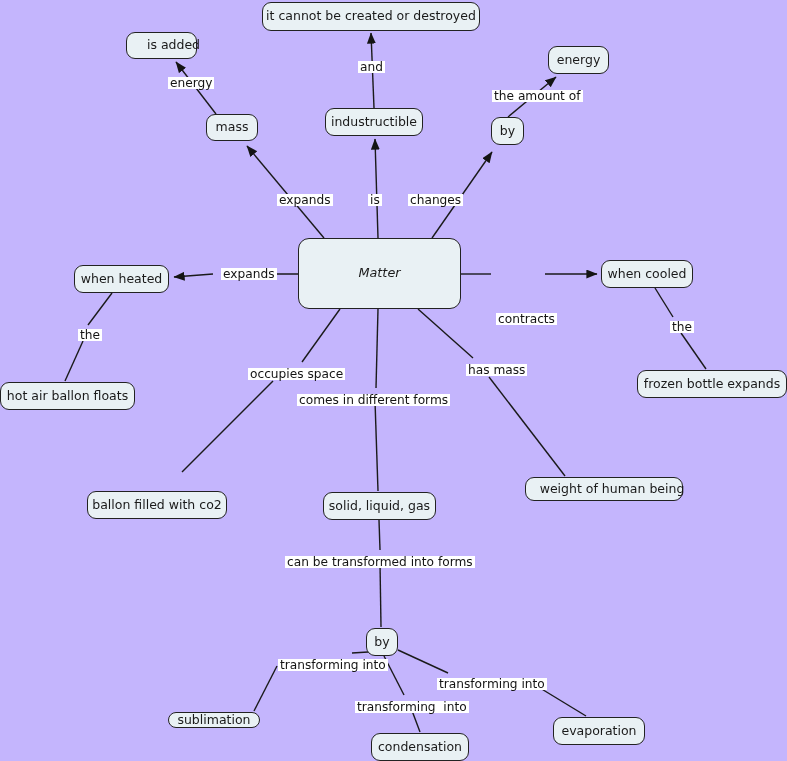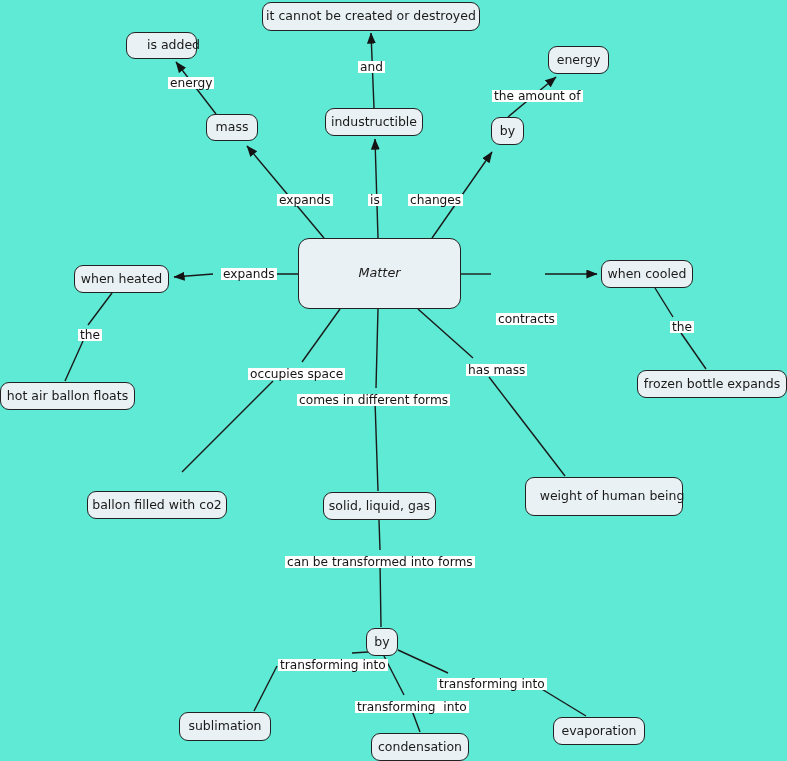--- a/index.html
+++ b/index.html
@@ -8,21 +8,21 @@
     padding: 0;
     background: #ffffff;
   }
   body {
     font-family: "DejaVu Sans", sans-serif;
   }
   #canvas {
     position: relative;
     width: 787px;
     height: 761px;
-    background: #5eead4;
+    background: #c4b5fd;
     overflow: hidden;
   }
   #edge-layer {
     position: absolute;
     left: 0;
     top: 0;
     width: 787px;
     height: 761px;
   }
   .node {
@@ -102,24 +102,24 @@
       <div class="node" style="left: 548px; top: 46px; width: 61px; height: 28px;">energy</div>
       <div class="node" style="left: 206px; top: 114px; width: 52px; height: 27px;">mass</div>
       <div class="node" style="left: 325px; top: 108px; width: 98px; height: 28px;">industructible</div>
       <div class="node" style="left: 491px; top: 117px; width: 33px; height: 28px;">by</div>
       <div class="node" style="left: 74px; top: 265px; width: 95px; height: 28px;">when heated</div>
       <div class="node central" style="left: 298px; top: 238px; width: 163px; height: 71px; font-style: italic;">Matter</div>
       <div class="node" style="left: 601px; top: 260px; width: 92px; height: 28px;">when cooled</div>
       <div class="node" style="left: 0px; top: 382px; width: 135px; height: 28px;">hot air ballon floats</div>
       <div class="node" style="left: 637px; top: 370px; width: 150px; height: 28px;">frozen bottle expands</div>
       <div class="node" style="left: 87px; top: 491px; width: 140px; height: 28px;">ballon filled with co2</div>
-      <div class="node" style="left: 525px; top: 477px; width: 158px; height: 39px; padding-left: 16px;">weight of human being</div>
+      <div class="node" style="left: 525px; top: 477px; width: 158px; height: 24px; padding-left: 16px;">weight of human being</div>
       <div class="node" style="left: 323px; top: 492px; width: 113px; height: 28px;">solid, liquid, gas</div>
       <div class="node" style="left: 366px; top: 628px; width: 32px; height: 28px;">by</div>
-      <div class="node" style="left: 179px; top: 712px; width: 92px; height: 29px;">sublimation</div>
+      <div class="node" style="left: 168px; top: 712px; width: 92px; height: 16px;">sublimation</div>
       <div class="node" style="left: 371px; top: 733px; width: 98px; height: 28px;">condensation</div>
       <div class="node" style="left: 553px; top: 717px; width: 92px; height: 28px;">evaporation</div>
     </div>
   <div id="labels-group">
       <div class="edge-label" style="left: 358px; top: 61px;">and</div>
       <div class="edge-label" style="left: 168px; top: 77px;">energy</div>
       <div class="edge-label" style="left: 492px; top: 90px;">the amount of</div>
       <div class="edge-label" style="left: 277px; top: 194px;">expands</div>
       <div class="edge-label" style="left: 368px; top: 194px;">is</div>
       <div class="edge-label" style="left: 408px; top: 194px;">changes</div>

